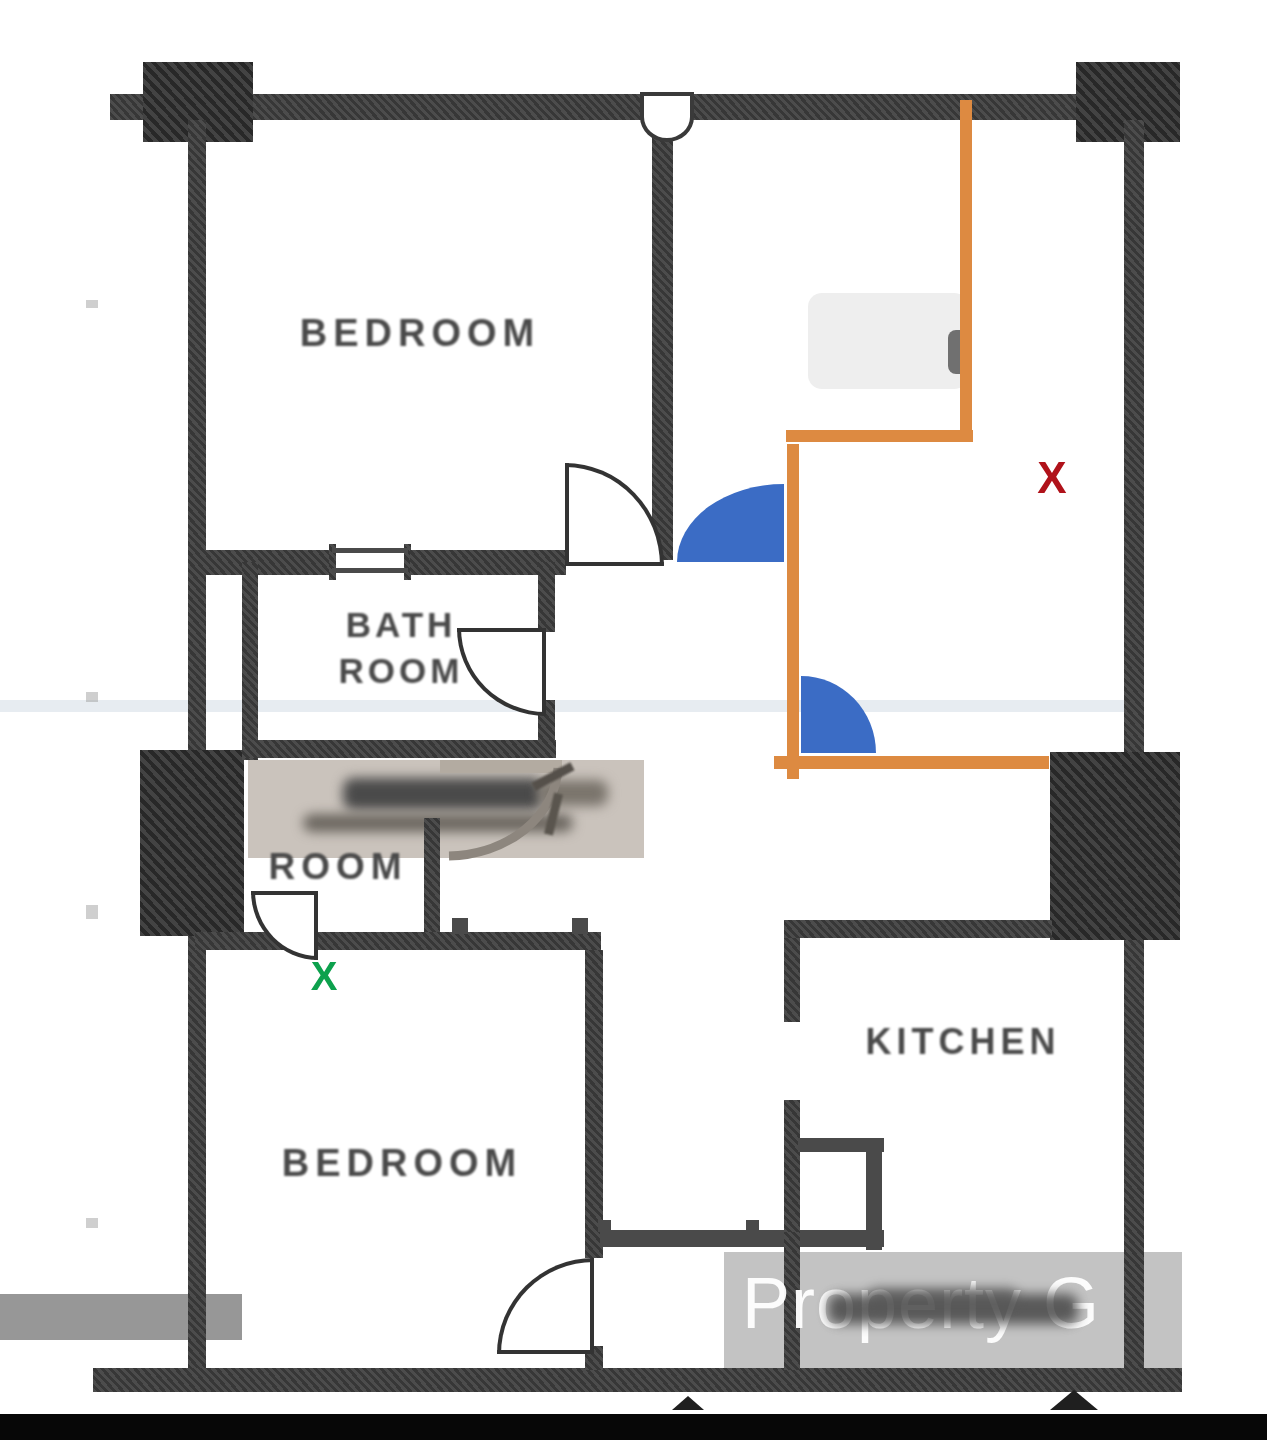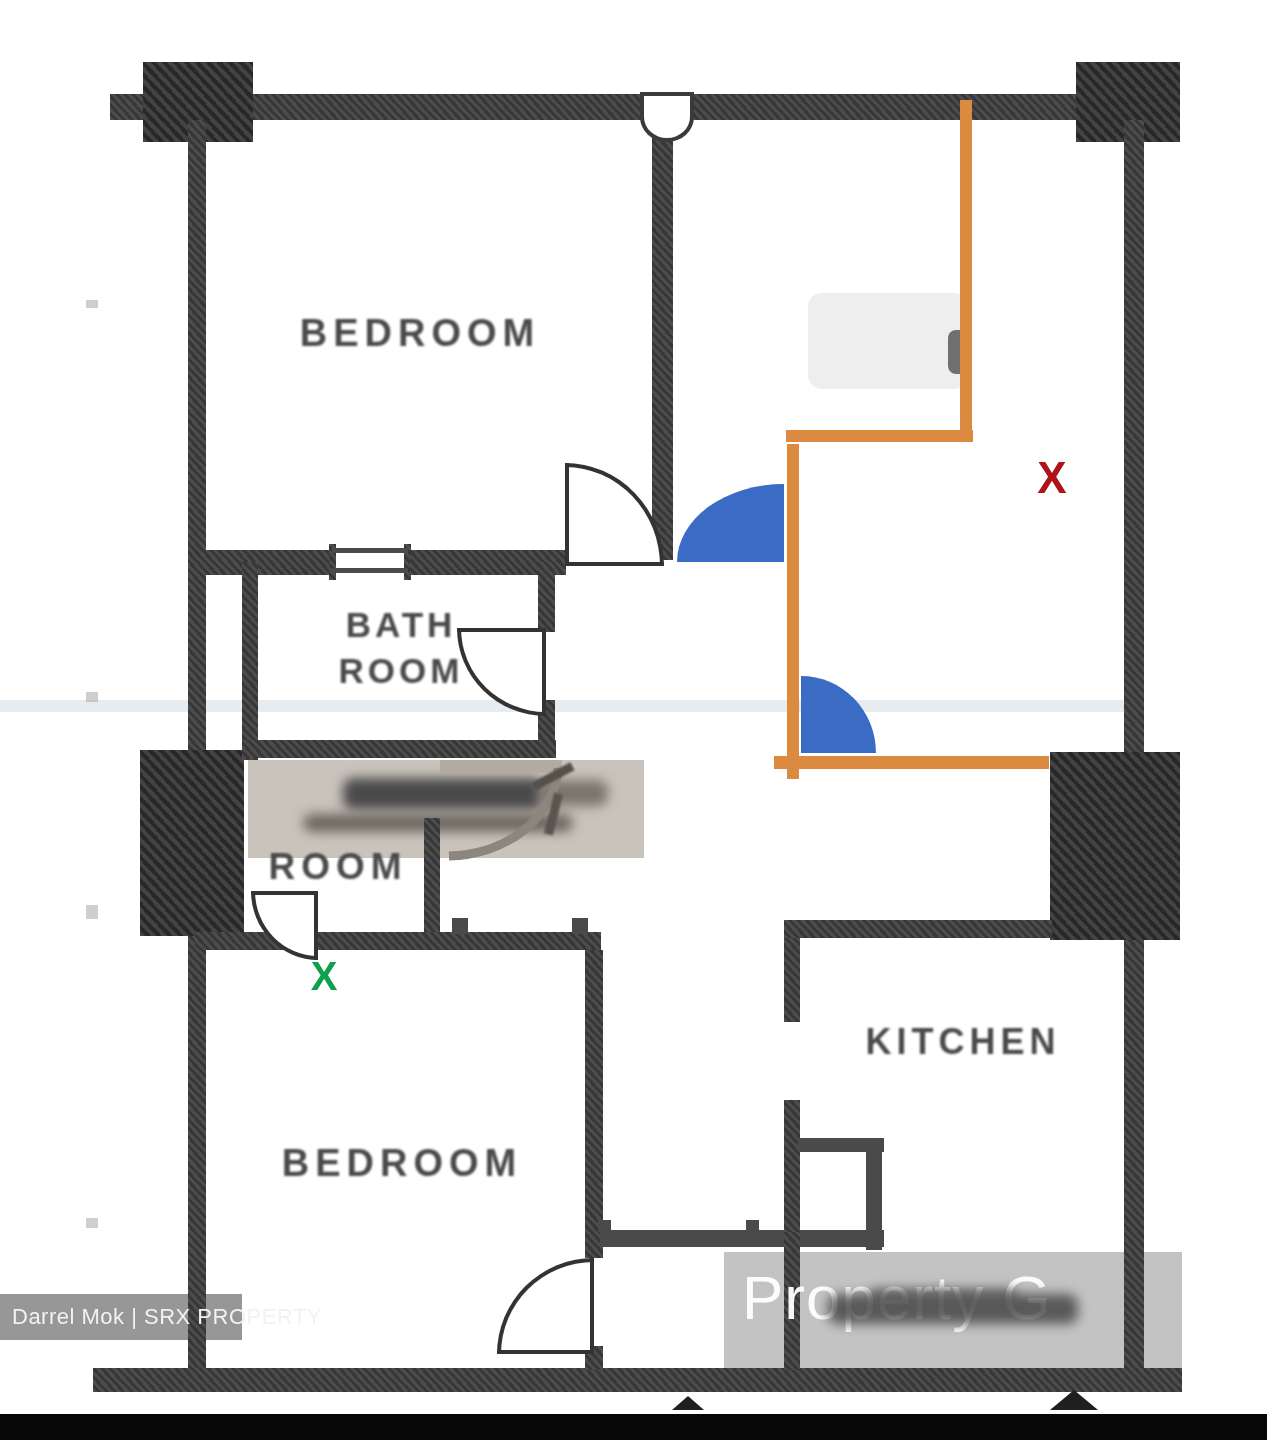--- a/index.html
+++ b/index.html
@@ -123,22 +123,21 @@
   <div class="abs orange" style="left:787px;top:444px;width:12px;height:335px;"></div>
   <div class="abs orange" style="left:774px;top:756px;width:275px;height:13px;"></div>
 
   <div class="abs bluearc" style="left:677px;top:484px;width:107px;height:78px;border-radius:100% 0 0 0;"></div>
   <div class="abs bluearc" style="left:801px;top:676px;width:75px;height:77px;border-radius:0 100% 0 0;"></div>
 
   <div class="abs xmark" style="left:1026px;top:456px;width:52px;font-size:44px;color:#b0121a;">X</div>
   <div class="abs xmark" style="left:300px;top:956px;width:48px;font-size:40px;color:#0da14d;">X</div>
 
 
-  <div class="abs" style="left:12px;top:1304px;font-size:22px;color:#f2f2f2;letter-spacing:.5px;">Darrel Mok | SRX PROPERTY</div>
-  <div class="abs" style="left:742px;top:1262px;font-size:62px;color:rgba(255,255,255,.95);letter-spacing:1px;text-align:right;">Property G</div>
+  <div class="abs" style="left:742px;top:1262px;font-size:72px;color:rgba(255,255,255,.95);letter-spacing:1px;text-align:right;">Property G</div>
   <div class="abs" style="left:828px;top:1288px;width:256px;height:46px;overflow:visible;">
     <div class="abs smudge" style="left:0;top:6px;width:250px;height:30px;background:#3f3f3f;opacity:.8;"></div>
     <div class="abs smudge" style="left:40px;top:0;width:150px;height:18px;background:#555;opacity:.7;"></div>
   </div>
 
   <div class="abs tri" style="left:672px;top:1396px;border-left:16px solid transparent;border-right:16px solid transparent;border-bottom:14px solid #1f1f1f;"></div>
   <div class="abs tri" style="left:1050px;top:1390px;border-left:24px solid transparent;border-right:24px solid transparent;border-bottom:20px solid #1f1f1f;"></div>
   <div class="abs" style="left:0;top:1414px;width:1267px;height:26px;background:#070707;"></div>
 
 </div>

